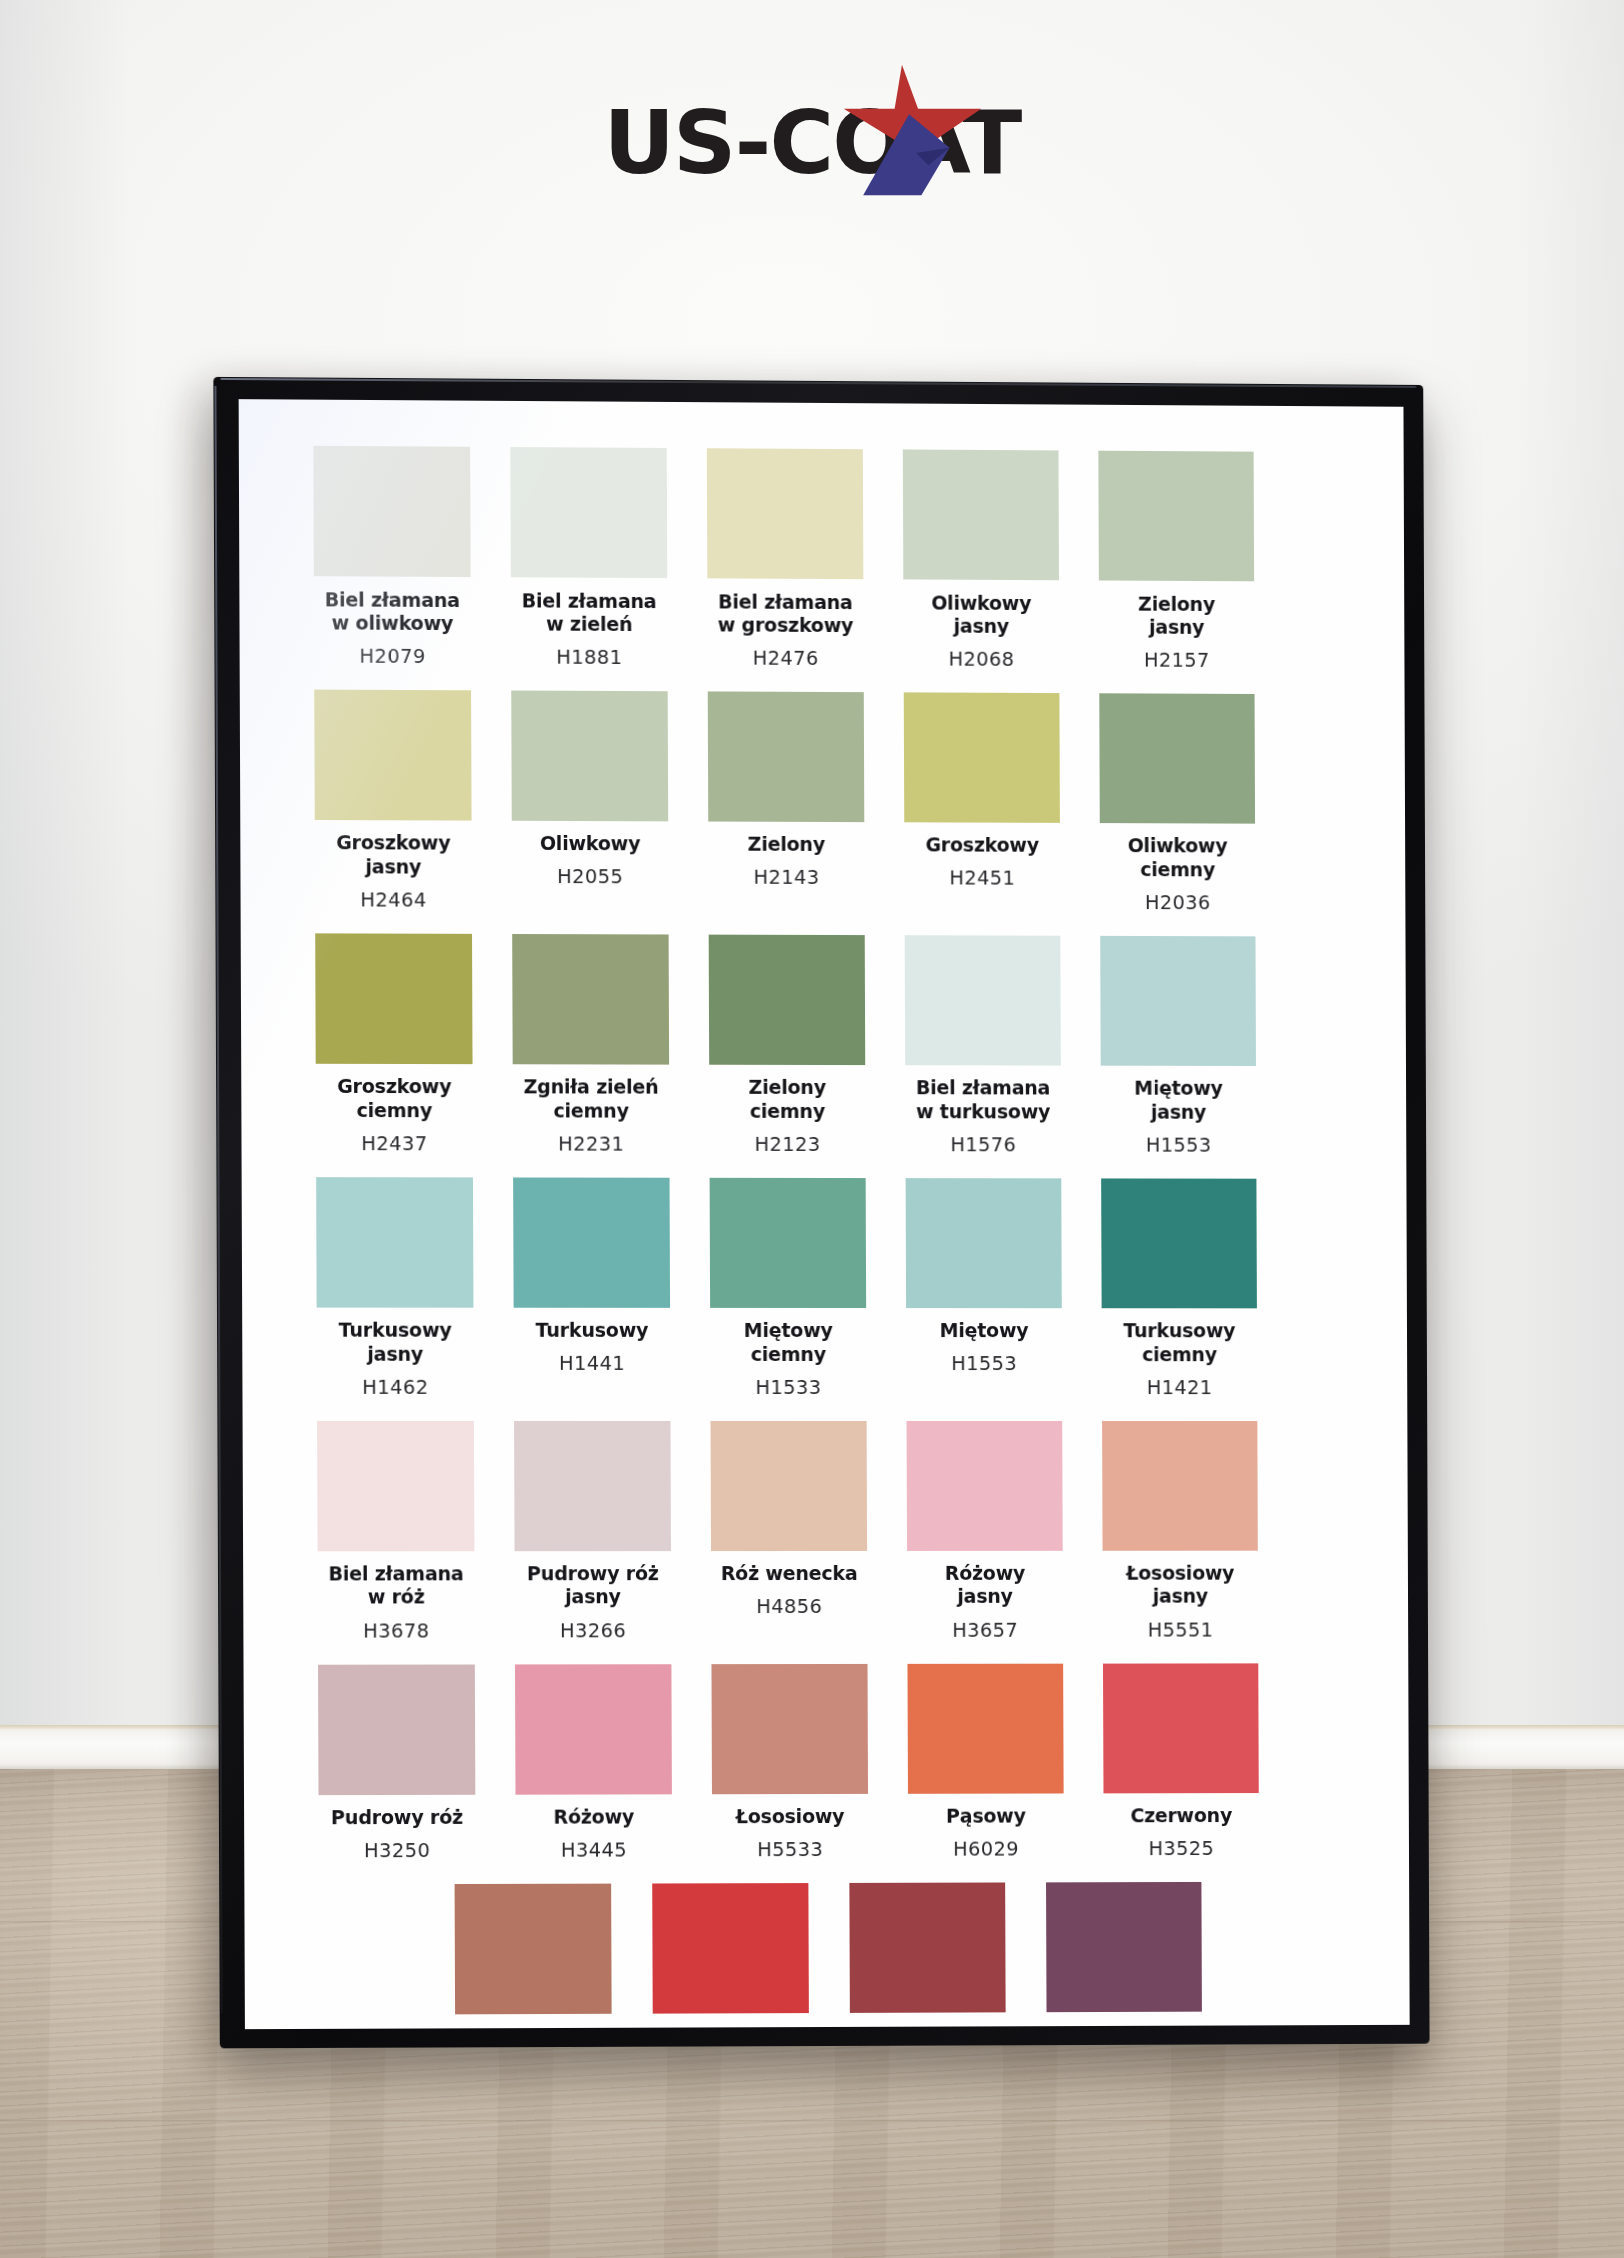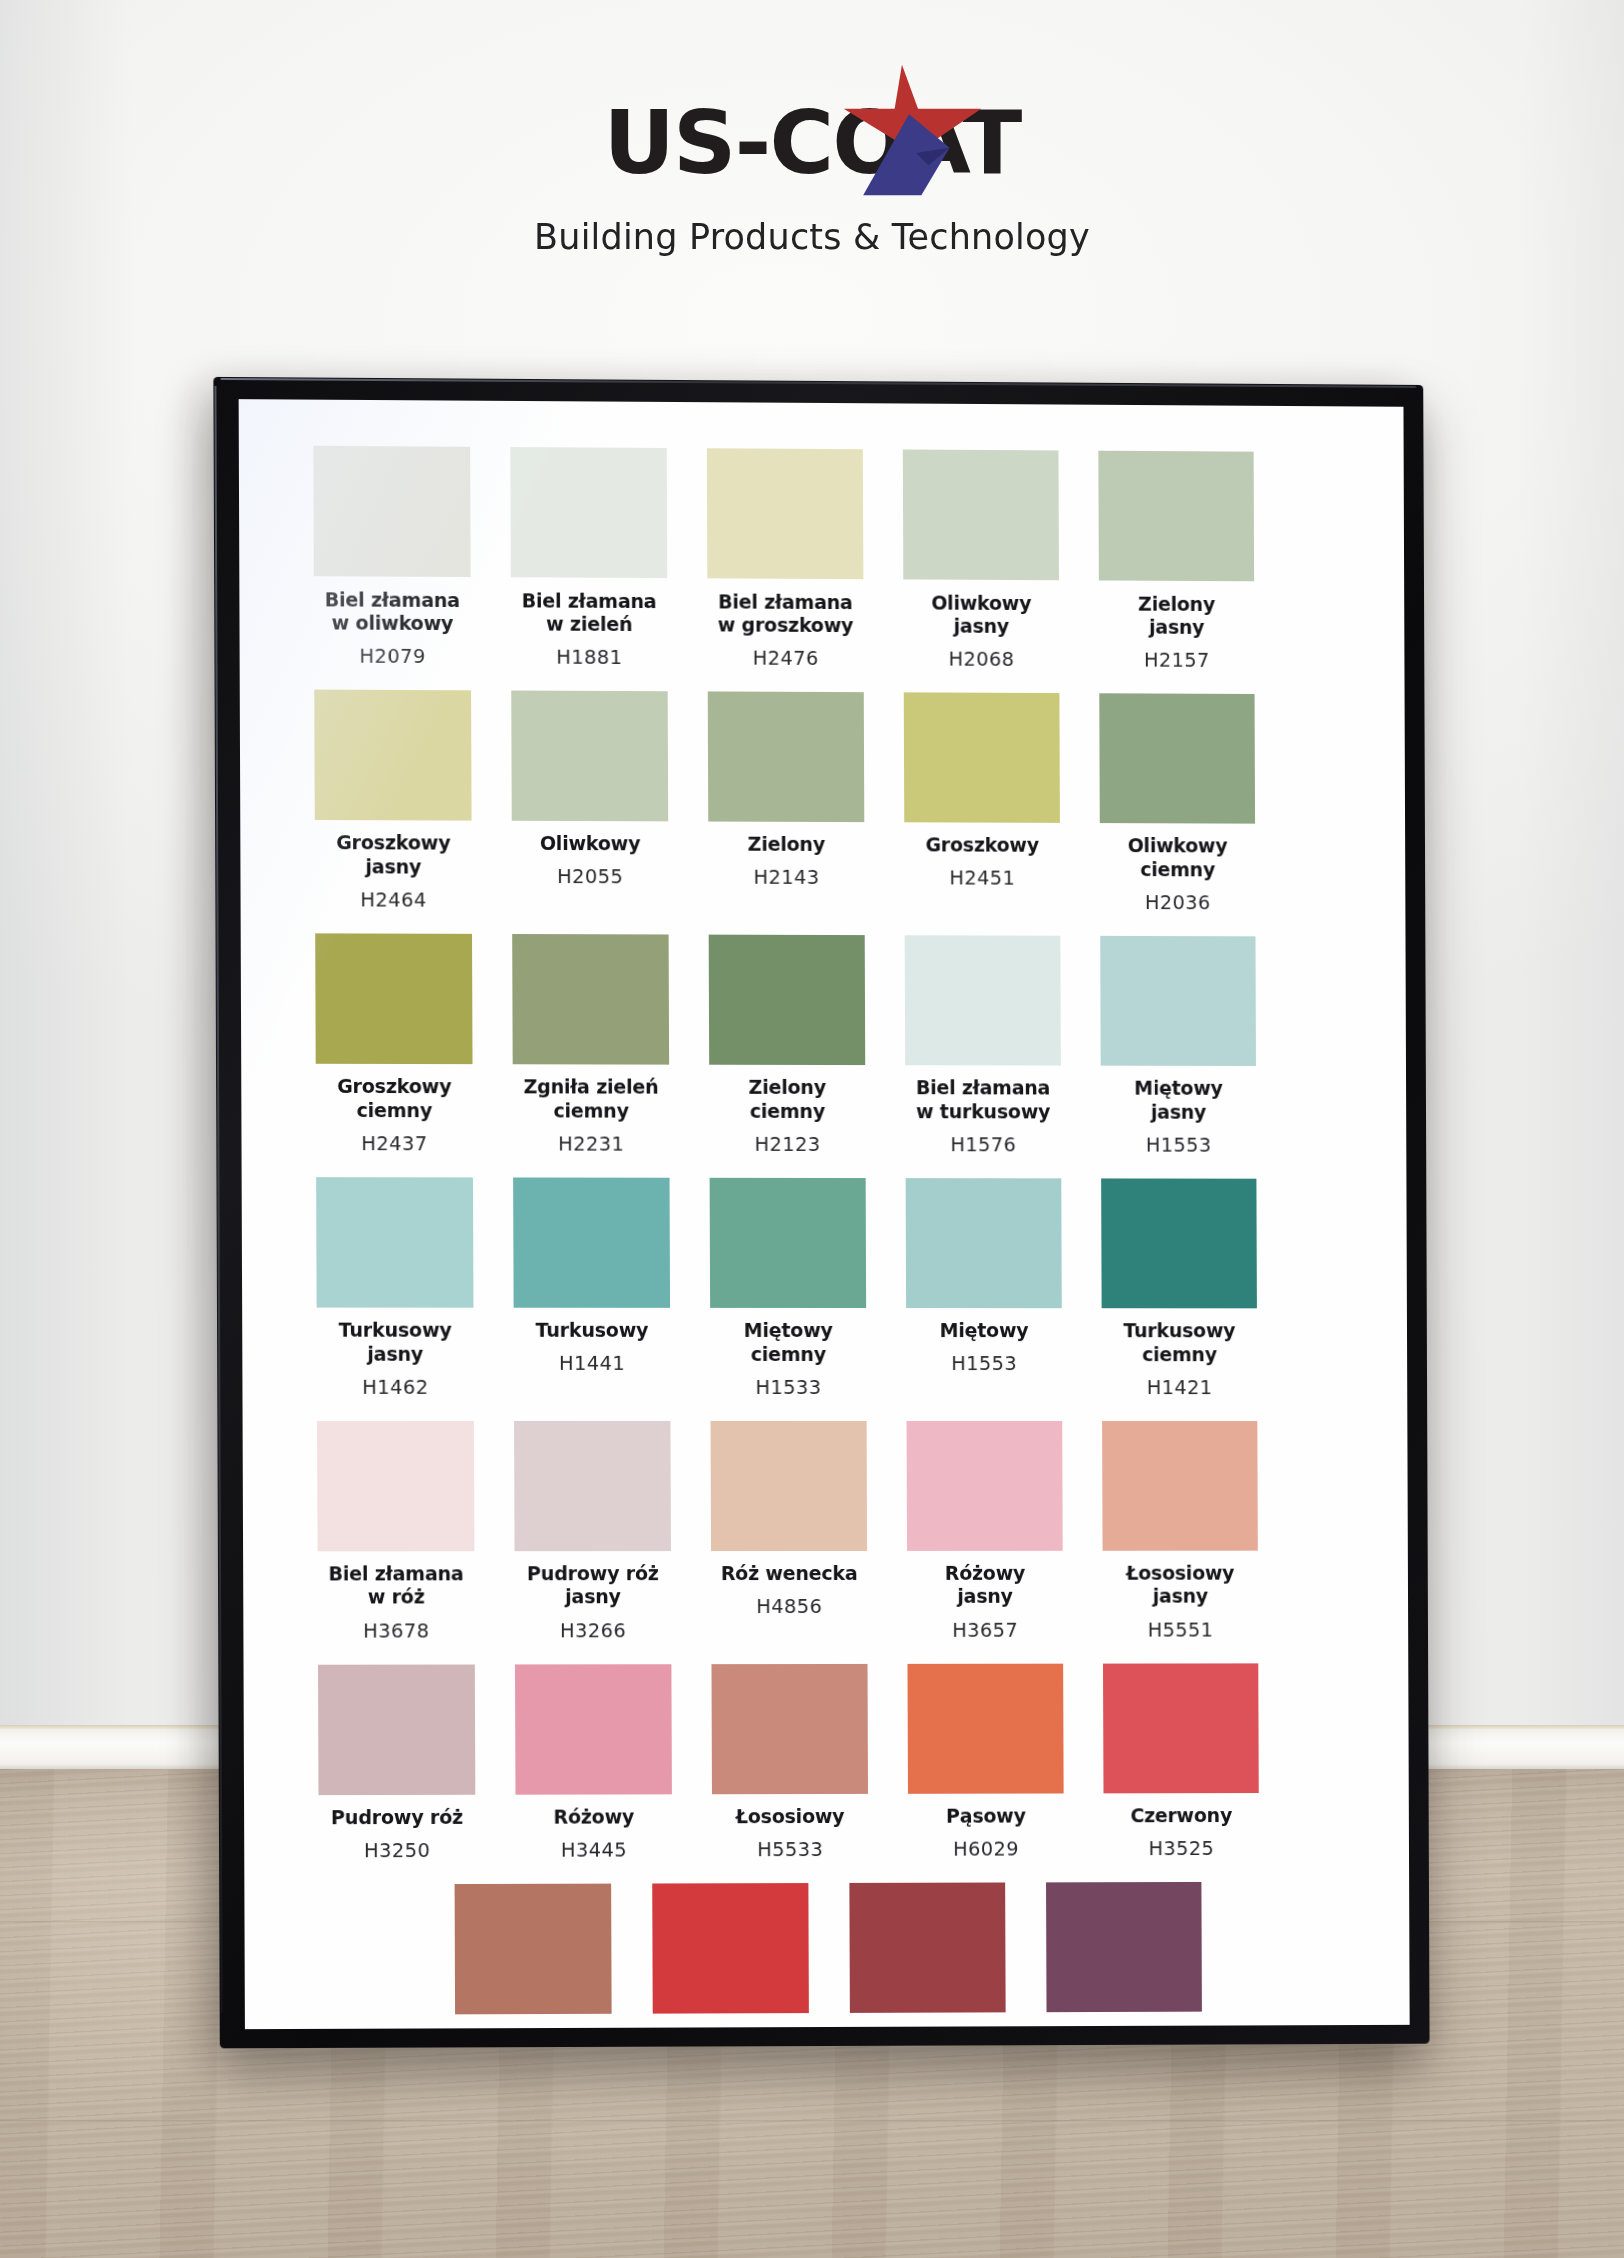--- a/index.html
+++ b/index.html
@@ -284,21 +284,20 @@
     <div class="logo-text">
       <span>US-COAT</span>
     </div>
     <svg class="logo-star" viewBox="0 0 186 152">
       <polygon points="96,2 118,62 86,62" fill="#b8322f"></polygon>
       <polygon points="30,52 186,52 112,102" fill="#b8322f"></polygon>
       <polygon points="52,150 104,58 150,96 118,150" fill="#3b3b87"></polygon>
       <polygon points="112,102 150,96 126,116" fill="#2c2c6e"></polygon>
     </svg>
   </div>
-  <div class="tagline">Building Products &amp; Technology</div>
 </div>
 
 <div class="frame">
   <div class="frame-highlight-top"></div>
   <div class="frame-highlight-left"></div>
   <div class="poster">
     <div class="poster-sheen"></div>
     <div class="grid" id="swatch-grid">
         <div class="row">
           <div class="swatch-cell">

